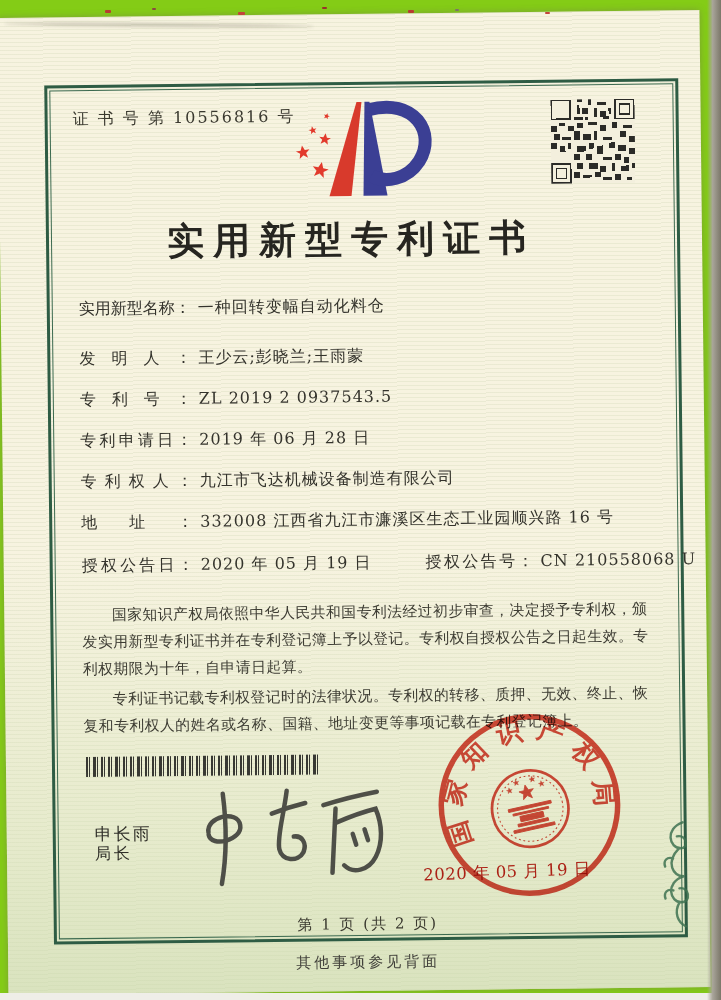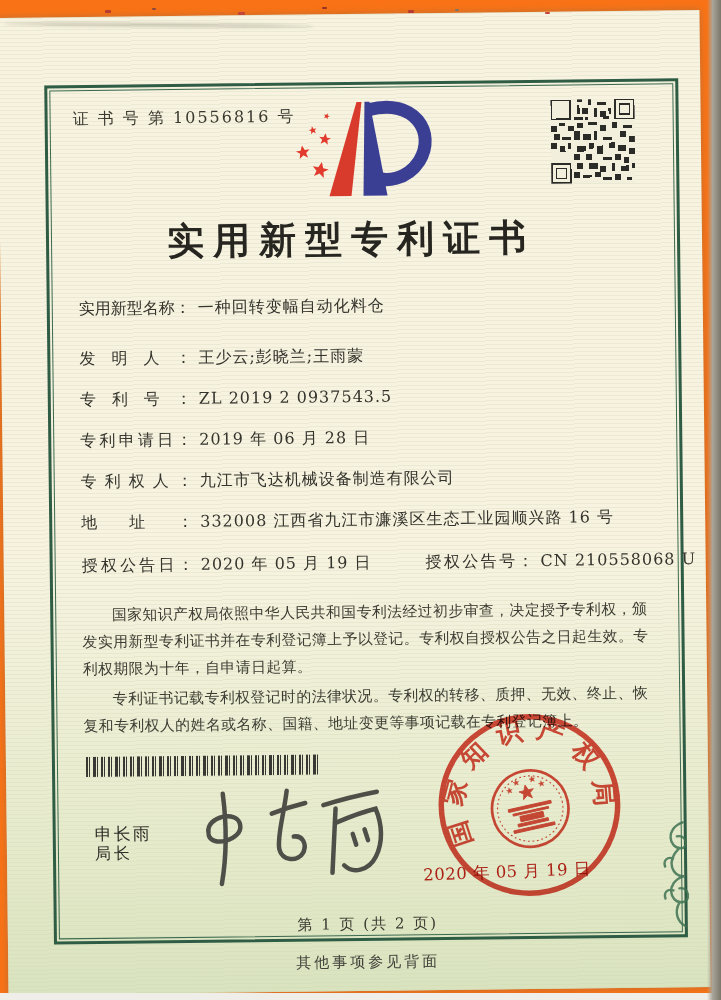--- a/index.html
+++ b/index.html
@@ -1,18 +1,18 @@
 <!DOCTYPE html>
 <html><head>
 <meta charset="utf-8">
 <style>
   html,body{margin:0;padding:0;background:#e8e6df;}
   .photo{
     position:relative;width:721px;height:1000px;overflow:hidden;
-    background:#f97316;
+    background:#84cc16;
     font-family:"DejaVu Serif","Liberation Serif",serif;
     color:#32312c;
   }
   
   .edge-strip{position:absolute;top:0;right:0;width:14px;height:100%;
     background:linear-gradient(90deg,rgba(120,115,105,0) 0%,#a9a59a 40%,#7b7769 100%);z-index:5;}
   .bottom-strip{position:absolute;left:0;bottom:0;width:100%;height:7px;background:#efeee8;z-index:4;}
   .speck{position:absolute;border-radius:1px;z-index:6;}
   .top-shadow{position:absolute;top:23px;left:4px;width:310px;height:4px;border-radius:50%;
     background:rgba(140,135,118,.38);filter:blur(1.5px);transform:rotate(.5deg);z-index:3;}

